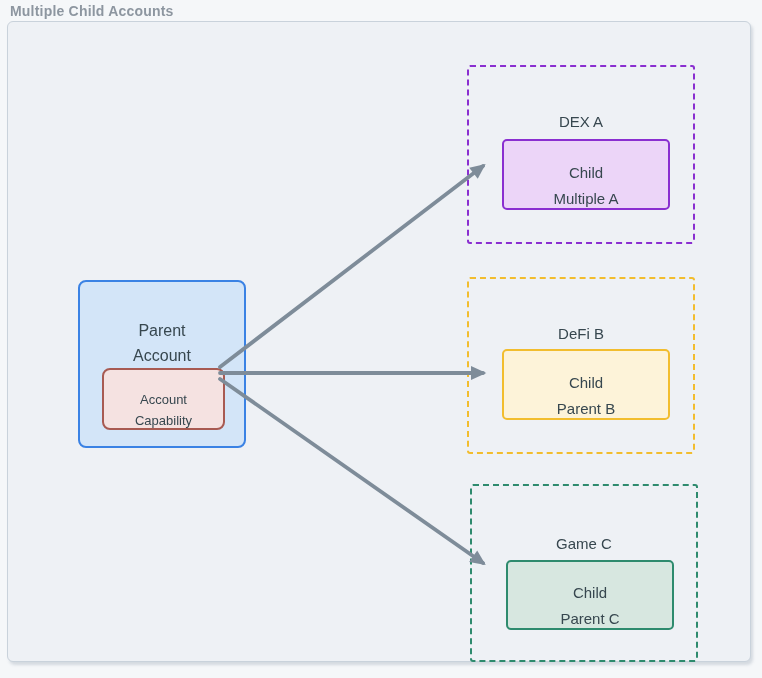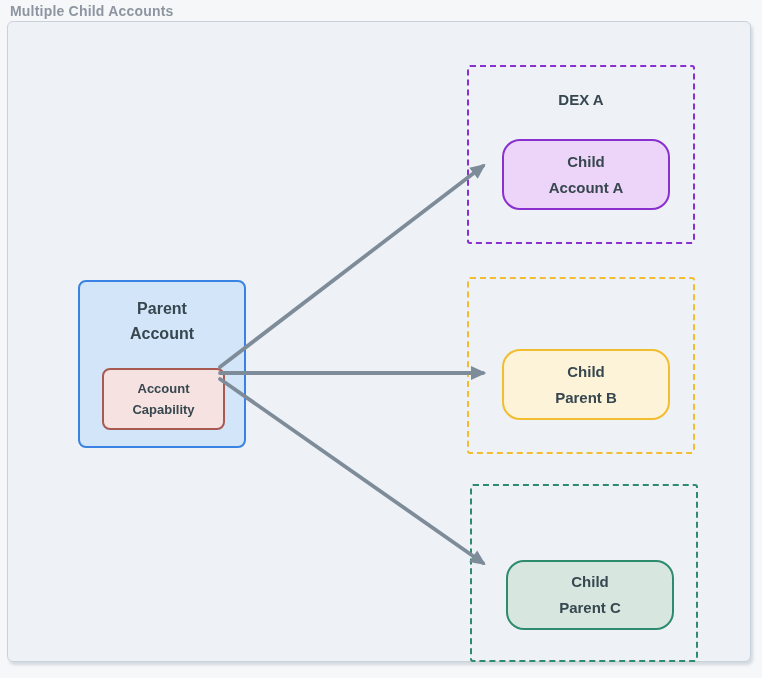--- a/index.html
+++ b/index.html
@@ -17,21 +17,21 @@
   }
 
   .container {
     position:absolute; left:7px; top:21px; width:744px; height:641px;
     background: var(--container-bg, #eef1f5);
     border:1.5px solid var(--container-border, #c9d2db);
     border-radius:6px;
     box-shadow:2px 3px 3px rgba(130,145,160,.28);
   }
 
-  .node-label { text-align:center; font-weight:700; color:var(--text, #37474f); }
+  .node-label { text-align:center; font-weight:400; color:var(--text, #37474f);margin-top:22px; }
 
   
   .parent-box {
     position:absolute; left:70px; top:258px; width:168px; height:168px;
     background:var(--parent-bg, #d3e5f8);
     border:2px solid var(--parent-border, #3a82e4);
     border-radius:8px;
   }
   .parent-label { position:absolute; top:14px; left:0; right:0; font-size:16px; line-height:25px; }
   .capability-box {
@@ -46,21 +46,21 @@
   
   .zone { position:absolute; width:228px; border:2px dashed; border-radius:3px; }
   .zone-a { left:459px; top:43px;  height:179px; border-color:var(--dex-accent, #8a2fd0); }
   .zone-b { left:459px; top:255px; height:177px; border-color:var(--defi-accent, #f2bd2e); }
   .zone-c { left:462px; top:462px; height:178px; border-color:var(--game-accent, #2e8b6e); }
   .zone-title { position:absolute; top:24px; left:0; right:0; font-size:15px; }
   .zone-c .zone-title { top:27px; }
 
   .child-box {
     position:absolute; left:33px; top:72px; width:168px; height:71px;
-    border:2px solid; border-radius:18px;
+    border:2px solid; border-radius:5px;
     display:flex; flex-direction:column; align-items:center; justify-content:center;
   }
   .child-box .node-label { font-size:15px; line-height:26px; }
   .child-a { background:var(--dex-child-bg, #ecd5f8);  border-color:var(--dex-accent, #8a2fd0); }
   .child-b { background:var(--defi-child-bg, #fdf3d9); border-color:var(--defi-accent, #f2bd2e); }
   .child-c { background:var(--game-child-bg, #d7e7e0); border-color:var(--game-accent, #2e8b6e); }
   .zone-b .child-box { top:70px; }
   .zone-c .child-box { left:34px; top:74px; height:70px; }
 
   .arrows { position:absolute; left:0; top:0; width:762px; height:678px; pointer-events:none; z-index:5; }
@@ -86,35 +86,37 @@
           <div>Capability</div>
         </div>
       </div>
     </div>
 
     <div class="zone zone-a">
       <div class="zone-title node-label">DEX A</div>
       <div class="child-box child-a">
         <div class="node-label">
           <div>Child</div>
-          <div>Account A</div>
+          <div>Multiple A</div>
         </div>
       </div>
     </div>
 
     <div class="zone zone-b">
+      <div class="zone-title node-label">DeFi B</div>
       <div class="child-box child-b">
         <div class="node-label">
           <div>Child</div>
           <div>Parent B</div>
         </div>
       </div>
     </div>
 
     <div class="zone zone-c">
+      <div class="zone-title node-label">Game C</div>
       <div class="child-box child-c">
         <div class="node-label">
           <div>Child</div>
           <div>Parent C</div>
         </div>
       </div>
     </div>
 
   </div>
 

